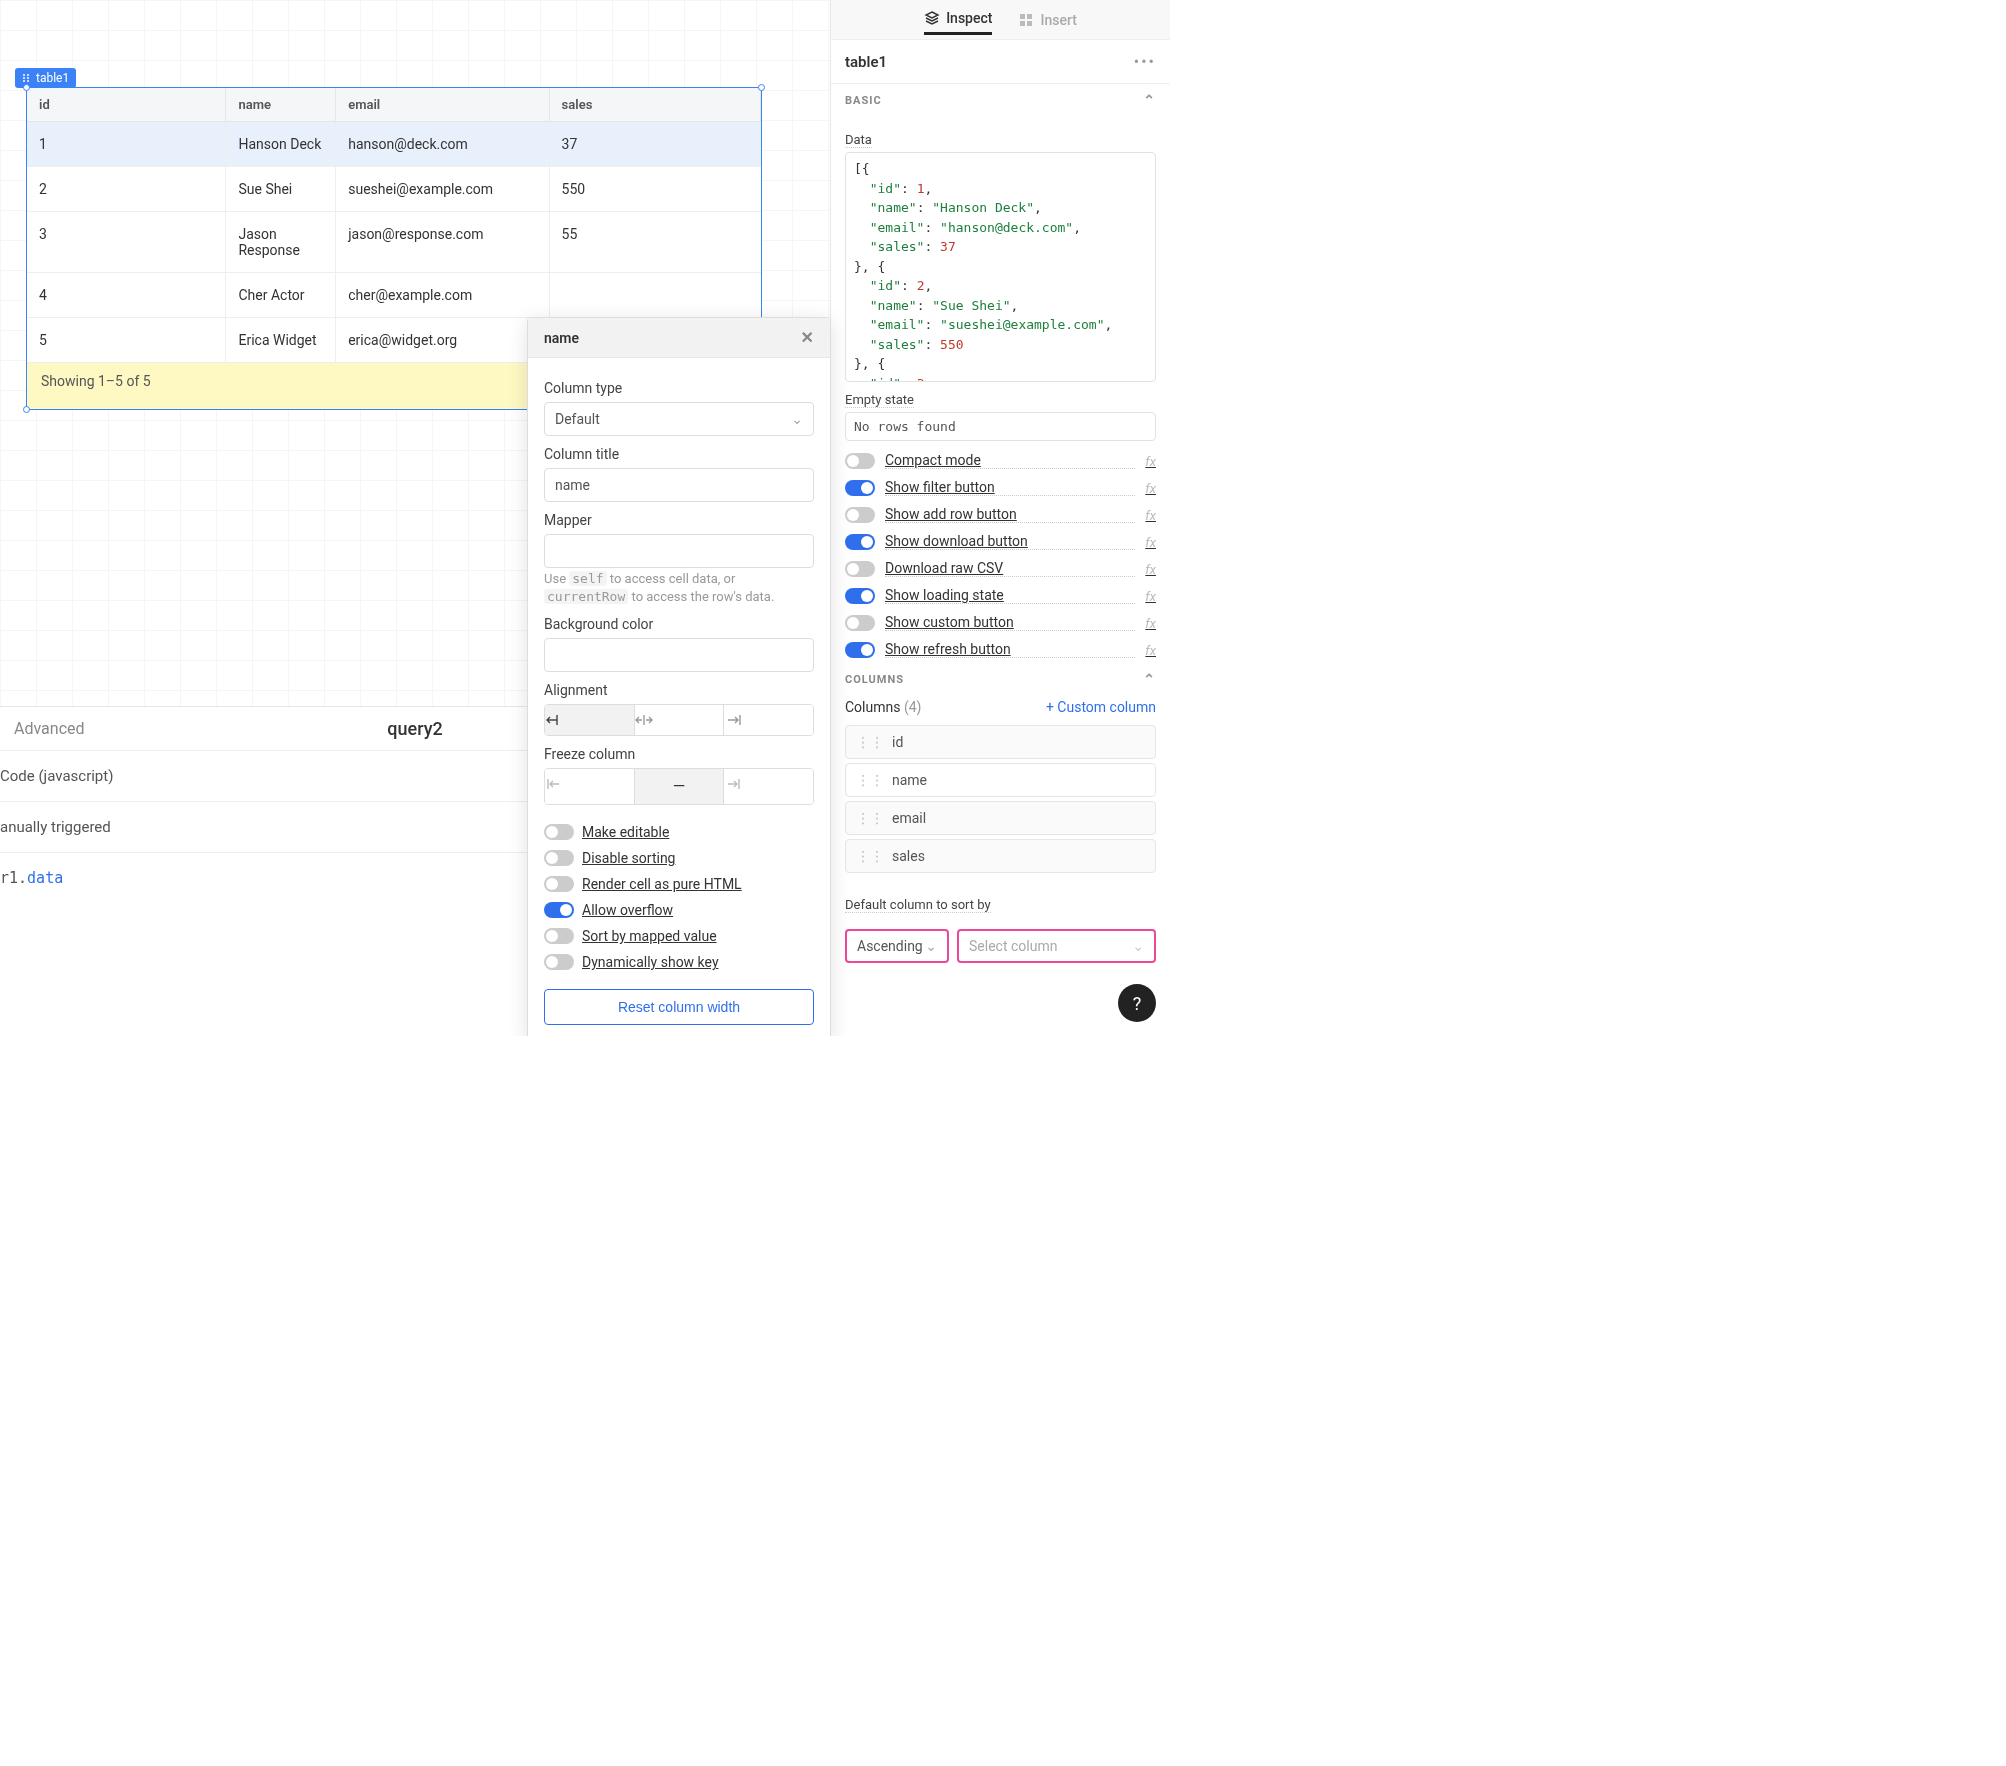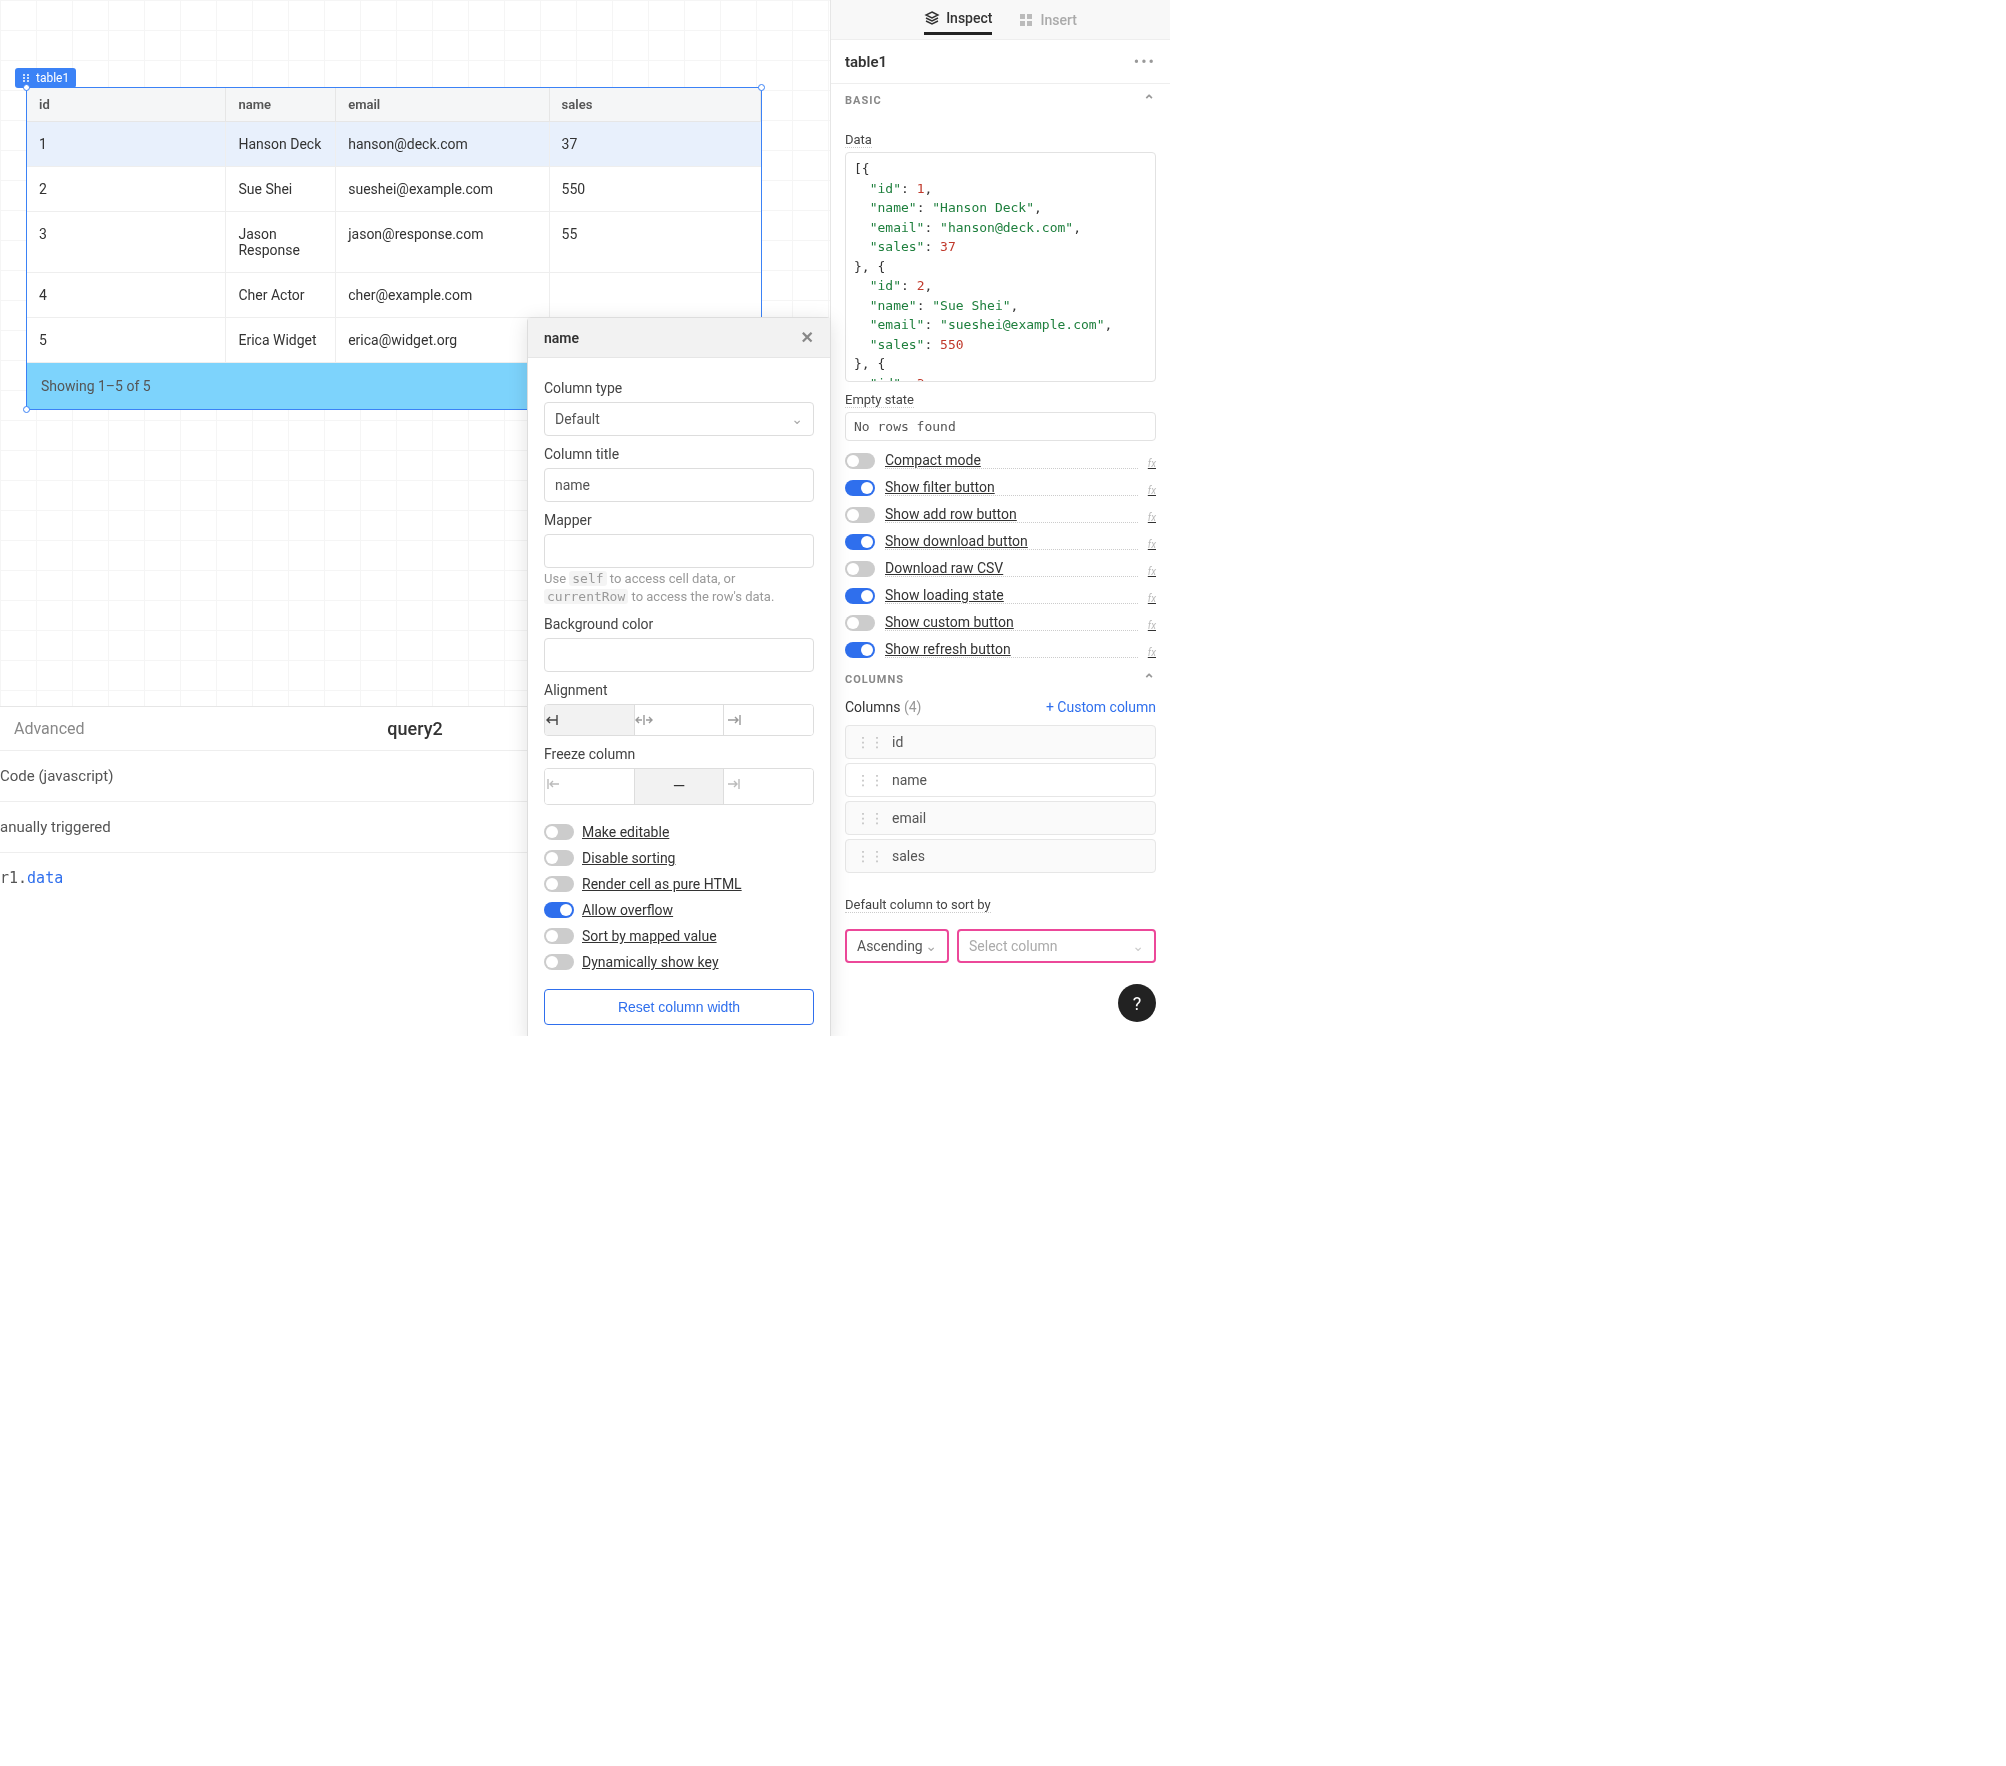--- a/index.html
+++ b/index.html
@@ -82,21 +82,21 @@
 .mono-box {
   border:1px solid #e2e2e2; border-radius:4px;
   font-family: ui-monospace, Menlo, monospace;
   font-size: 13px; padding:6px 8px; color:#555;
 }
 .toggle-row {
   display:flex; align-items:flex-end; gap:10px;
   padding: 5px 14px; font-size:14px;text-decoration:underline;
 }
 .toggle-row .lbl { border-bottom:1px dotted #ccc; flex:1; }
-.fx { color:#bbb; font-style:italic; font-size:10px; }
+.fx { color:#bbb; font-style:italic; font-size:13px; }
 .switch {
   width:30px; height:16px; border-radius:10px; background:#ccc;
   position:relative; cursor:pointer;
 }
 .switch .knob {
   position:absolute; top:2px; left:2px;
   width:12px; height:12px; border-radius:50%; background:#fff;
 }
 .switch.on { background:#2f6fed; }
 .switch.on .knob { left:16px; }
@@ -130,21 +130,21 @@
   border:1px solid #3b82f6; background:#fff;
 }
 .sel-handle { position:absolute; width:7px; height:7px; background:#fff; border:1px solid #3b82f6; border-radius:50%; }
 .h-tl{top:-4px;left:-4px}.h-tr{top:-4px;right:-4px}.h-bl{bottom:-4px;left:-4px}.h-br{bottom:-4px;right:-4px}
 .thead { display:flex; background:#f5f6f7; border-bottom:1px solid #e6e6e6; }
 .thead .th { padding:9px 12px; font-size:13px; font-weight:600; color:#555; border-right:1px solid #e6e6e6; }
 .tr { display:flex; border-bottom:1px solid #eee; }
 .tr.sel { background:#e8f0fc; }
 .td { padding:14px 12px; font-size:14px; border-right:1px solid #eee; }
 .c-id{width:200px}.c-name{width:110px}.c-email{width:214px}.c-sales{width:212px;border-right:none}
-.tfoot { display:flex; justify-content:space-between; align-items:center; padding:10px 14px; background:#7dd3fc; font-size:14px; color:#555; }
+.tfoot { display:flex; justify-content:space-between; align-items:flex-start; padding:10px 14px; background:#fef9c3; font-size:14px; color:#555; }
 .pager { display:flex; align-items:center; gap:8px; }
 .pg-btn { width:26px;height:26px;border:1px solid #e0e0e0;border-radius:3px;display:flex;align-items:center;justify-content:center;color:#bbb;background:#fff; }
 .page-input { width:32px;height:26px;border:1px solid #ddd;border-radius:3px;text-align:center;font-size:14px; }
 
 
 .bottom-pane {
   position:absolute; left:0; bottom:0; width:830px; height:330px;
   border-top:1px solid #e6e6e6; background:#fff;
 }
 .bp-titlebar { display:flex; align-items:center; padding:12px 14px; font-size:16px; position:relative; }

